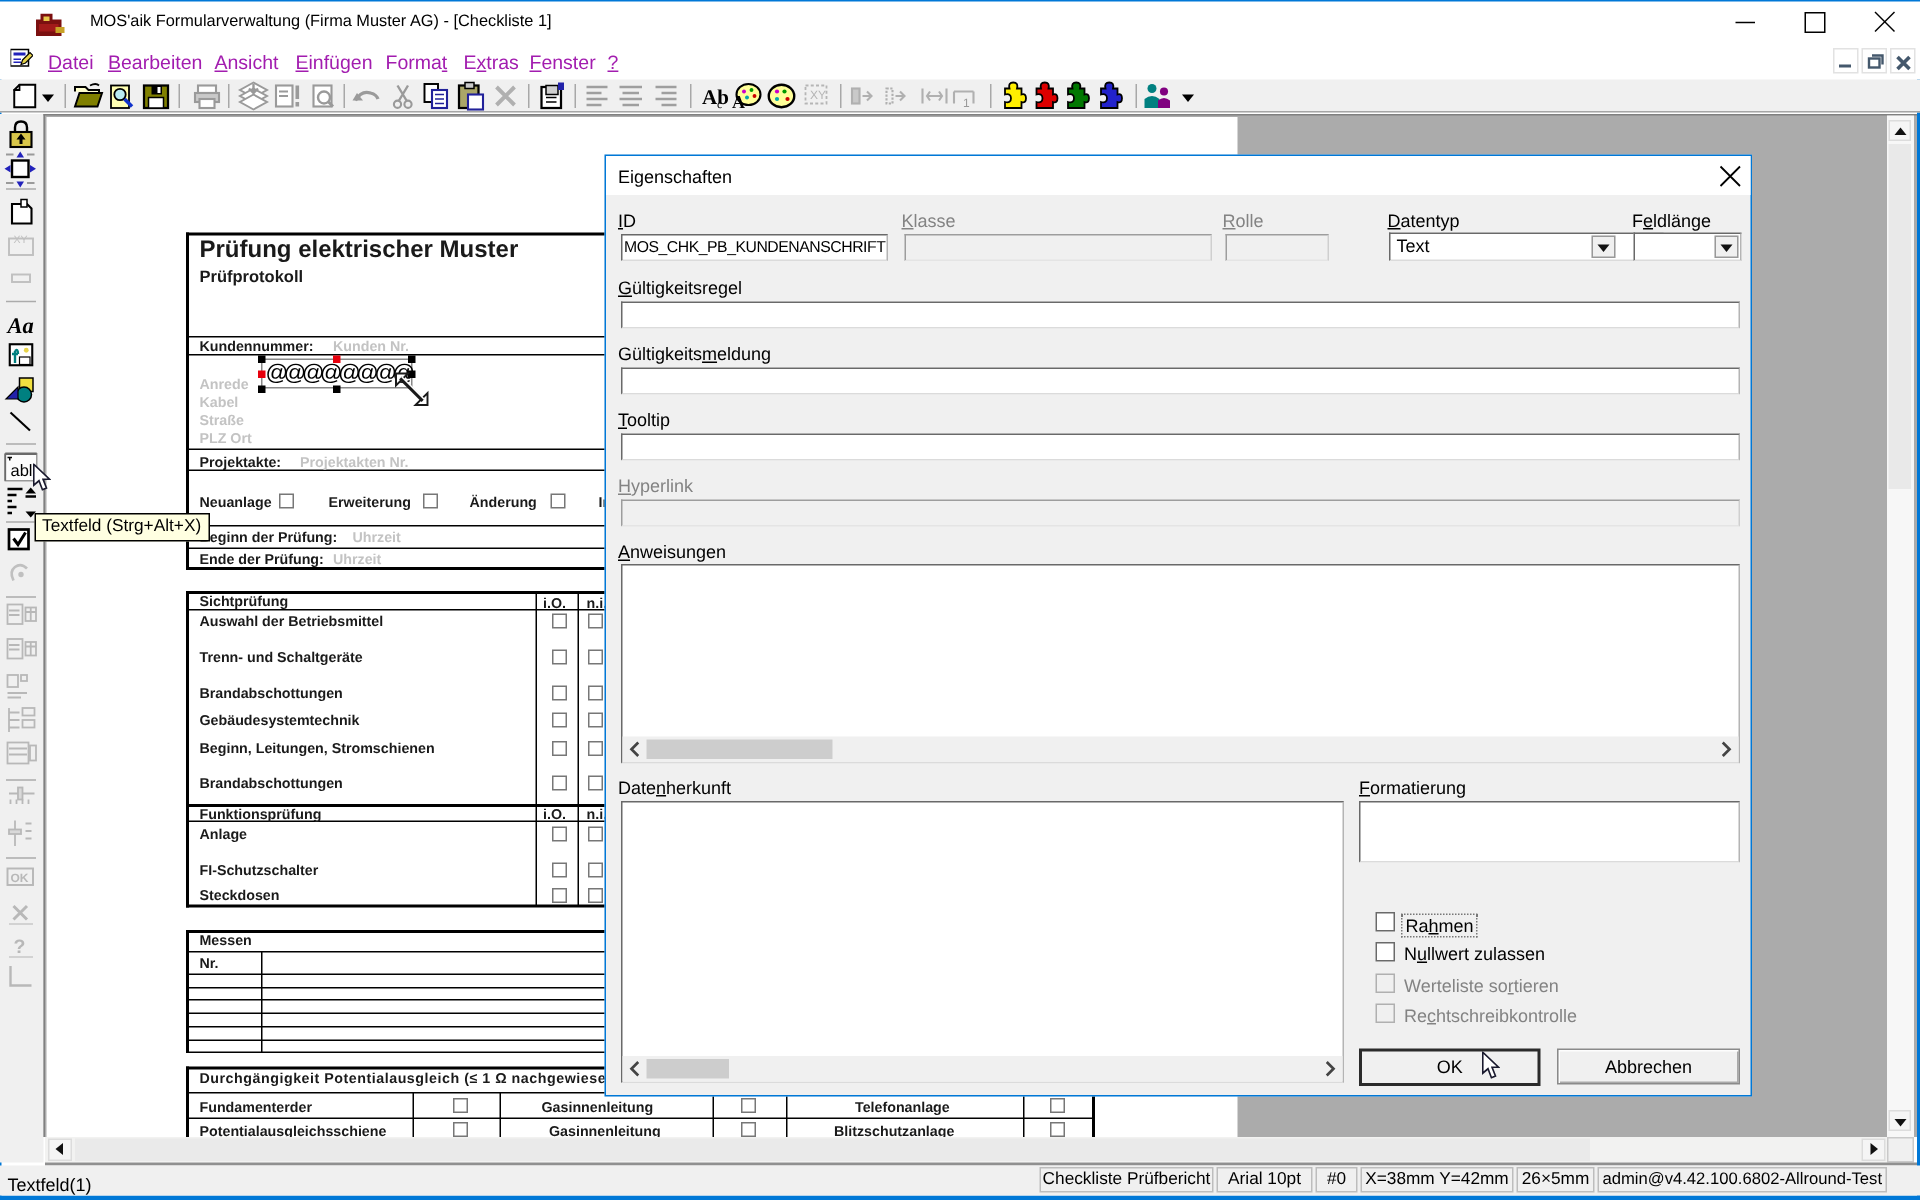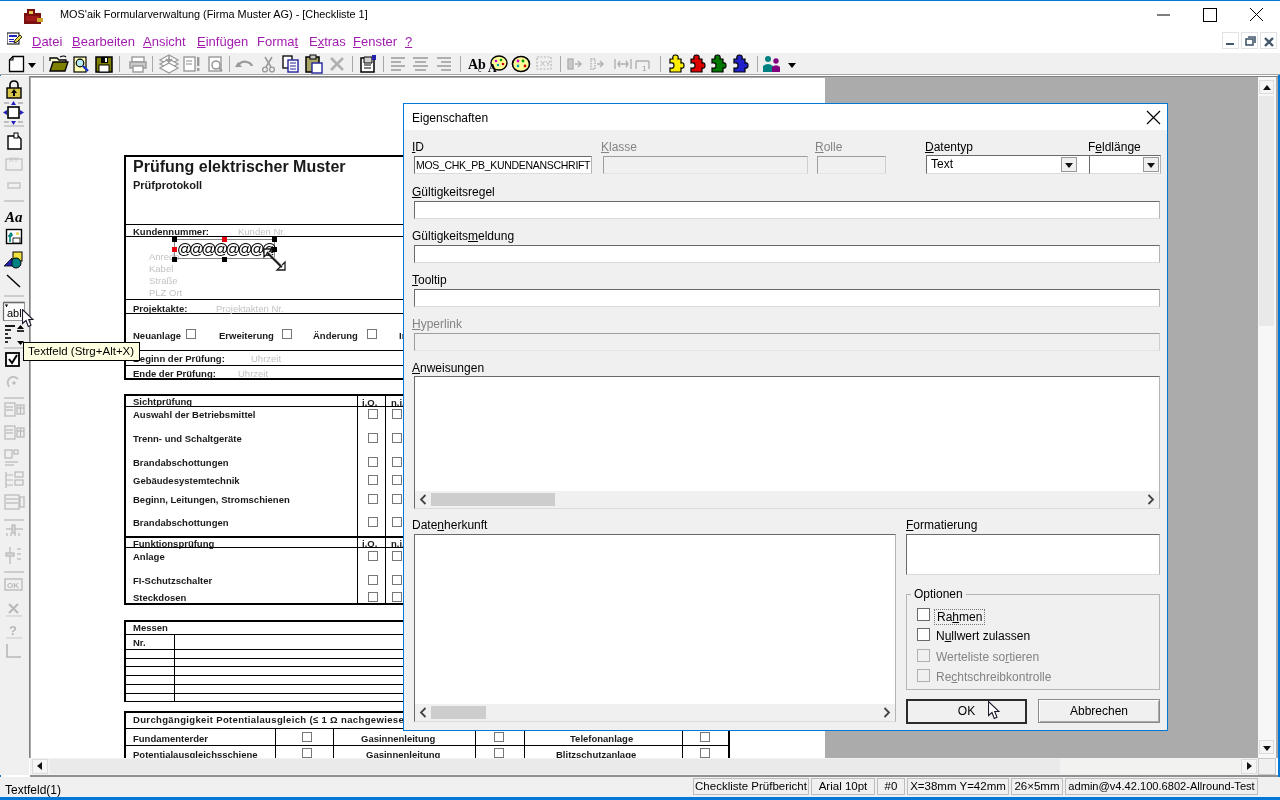--- a/index.html
+++ b/index.html
@@ -32,21 +32,21 @@
 .lbl { position:absolute; font-size:12px; color:#000; white-space:nowrap; }
 .lbld { position:absolute; font-size:12px; color:#838383; white-space:nowrap; }
 .tb { position:absolute; background:#fff; border-top:1px solid #696969; border-left:1px solid #696969; border-right:1px solid #b4b4b4; border-bottom:1px solid #dbdbdb; }
 .tbd { position:absolute; background:#f0f0f0; border-top:1px solid #9d9d9d; border-left:1px solid #9d9d9d; border-right:1px solid #cfcfcf; border-bottom:1px solid #e4e4e4; }
 .combtn { position:absolute; background:#f0f0f0; border:1px solid #999; }
 .cbx { position:absolute; width:13px; height:13px; background:#fff; border:1px solid #6a6a6a; }
 .cbxd { position:absolute; width:13px; height:13px; background:#f0f0f0; border:1px solid #b0b0b0; }
 
 .fline { position:absolute; background:#000; }
 .ftxt { position:absolute; font-weight:bold; font-size:9.5px; color:#1a1a1a; white-space:nowrap; }
-.fgrey { position:absolute; font-weight:normal; font-size:9.5px; color:#c3c3c3; white-space:nowrap;margin-left:16px; }
+.fgrey { position:absolute; font-weight:bold; font-size:9.5px; color:#c3c3c3; white-space:nowrap; }
 .fcb { position:absolute; width:10px; height:10px; border:1px solid #777; background:#fff; }
 .hnd { position:absolute; width:5px; height:5px; background:#000; }
 .hndr { position:absolute; width:5px; height:5px; background:#e8000d; }
 </style></head>
 <body>
 
 <div class="abs" id="winleft"></div>
 <div class="abs" id="winright"></div>
 <div class="abs" id="winbottom"></div>
 
@@ -554,23 +554,20 @@
       </svg>
     <svg class="abs" style="left:468px;top:3px" width="8" height="11" viewBox="0 0 8 11">
         <path d="M1.5 1 L6 5.5 L1.5 10" fill="none" stroke="#444" stroke-width="1.8"></path>
       </svg>
     <div class="abs" style="left:16px;top:2px;width:55px;height:13px;background:#cdcdcd"></div>
   </div>
 
   <div class="lbl" style="left:502px;top:414px"><u>F</u>ormatierung</div>
   <div class="tb" style="left:502px;top:430px;width:254px;height:41px"></div>
 
-  <fieldset class="abs" style="left:502px;top:483px;width:254px;height:103px;border:1px solid #b5b5b5">
-    <legend style="font-size:12px;color:#000;margin-left:4px;padding:0 3px">Optionen</legend>
-  </fieldset>
   <div class="cbx" style="left:513px;top:504px"></div>
   <div class="lbl" style="left:530px;top:505px;border:1px dotted #777;padding:0 2px">Ra<u>h</u>men</div>
   <div class="cbx" style="left:513px;top:524px"></div>
   <div class="lbl" style="left:532px;top:525px">N<u>u</u>llwert zulassen</div>
   <div class="cbxd" style="left:513px;top:545px"></div>
   <div class="lbld" style="left:532px;top:546px">Werteliste so<u>r</u>tieren</div>
   <div class="cbxd" style="left:513px;top:565px"></div>
   <div class="lbld" style="left:532px;top:566px">Re<u>c</u>htschreibkontrolle</div>
 
   <div class="abs" style="left:502px;top:595px;width:121px;height:25px;background:#f0f0f0;border:2px solid #2b2b2b;text-align:center;font-size:12px;line-height:21px">OK</div>

